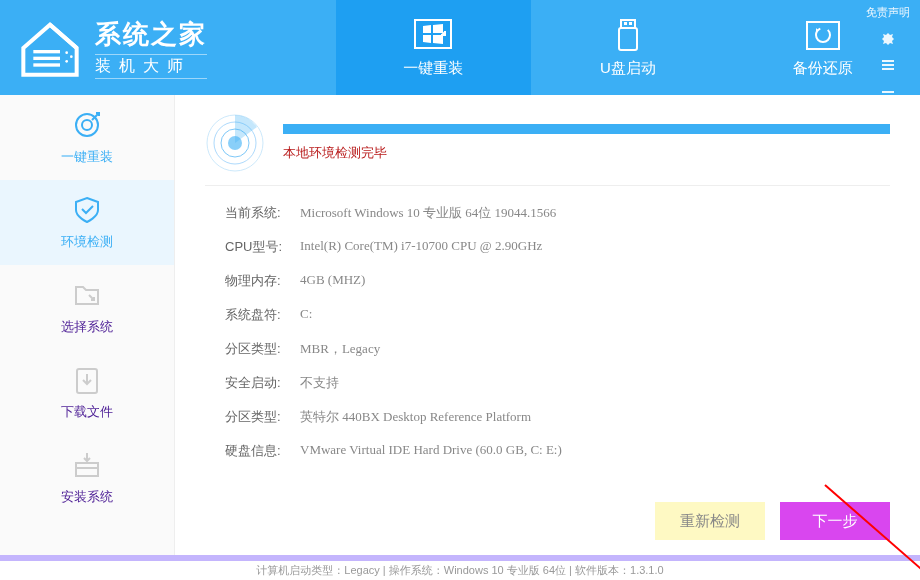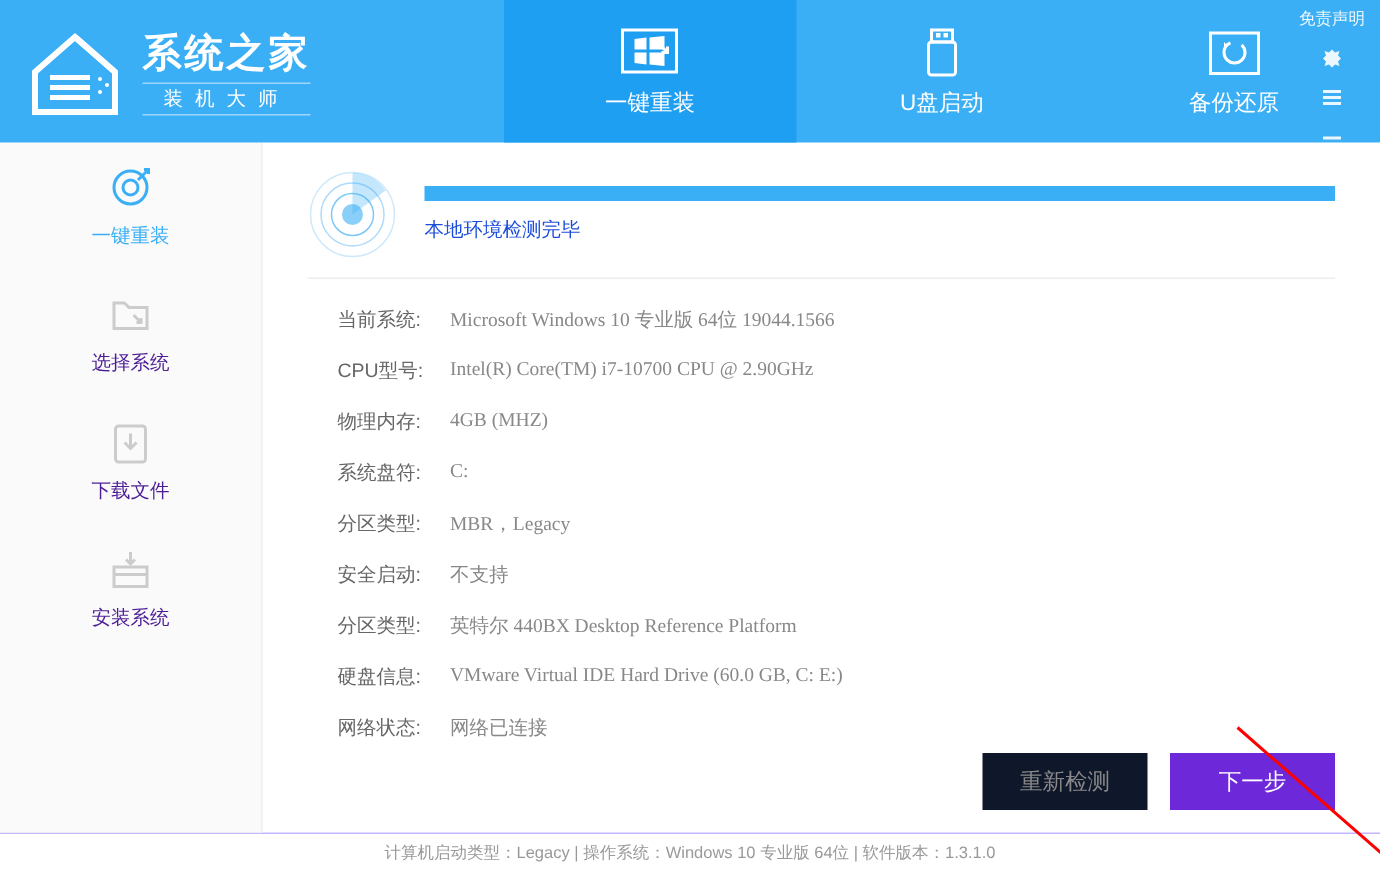--- a/index.html
+++ b/index.html
@@ -33,26 +33,25 @@
     }
     .brand-text {
       color: #fff;
     }
     .brand-top {
       font-size: 26px;
       font-weight: bold;
       letter-spacing: 2px;
     }
     .brand-bottom {
-      font-size: 13px;
+      font-size: 16px;
       border-top: 1px solid rgba(255,255,255,0.5);
       border-bottom: 1px solid rgba(255,255,255,0.5);
       padding: 1px 0;
       letter-spacing: 8px;
-      text-align: center;
       margin-top: 2px;
     }
     .top-tabs {
       display: flex;
       flex: 1;
       position: relative;
     }
     .top-tab {
       flex: 1;
       display: flex;
@@ -146,21 +145,21 @@
       flex: 1;
     }
     .progress-bar {
       height: 10px;
       background: linear-gradient(to right, #3baff5, #3baff5);
       width: 100%;
       margin-bottom: 10px;
     }
     .detect-status {
       font-size: 13px;
-      color: #1d4ed8;
+      color: #b91c1c;
     }
     .info-list {
       padding-left: 20px;
     }
     .info-row {
       display: flex;
       font-size: 13px;
       margin-bottom: 16px;
       color: #666;
     }
@@ -183,31 +182,31 @@
       width: 110px;
       height: 38px;
       border: none;
       font-size: 15px;
       cursor: pointer;
       display: flex;
       align-items: center;
       justify-content: center;
     }
     .btn-secondary {
-      background: #0f172a;
+      background: #fef9c3;
       color: #888;
     }
     .btn-primary {
-      background: #6d28d9;
+      background: #d946ef;
       color: #fff;
     }
     .footer {
       height: 25px;
       background: #fff;
-      border-top: 1px solid #c4b5fd;
+      border-top: 6px solid #c4b5fd;
       font-size: 11px;
       color: #999;
       display: flex;
       align-items: center;
       justify-content: center;
     }
     .arrow {
       position: absolute;
       top: 380px;
       left: 640px;
@@ -284,20 +283,27 @@
 <div class="body">
   <div class="sidebar">
     <div class="side-item done">
       <svg class="side-icon" viewBox="0 0 30 30">
           <circle cx="15" cy="15" r="11" fill="none" stroke="#3baff5" stroke-width="2"></circle>
           <circle cx="15" cy="15" r="5" fill="none" stroke="#3baff5" stroke-width="2"></circle>
           <path d="M20 10 L27 3 M24 3 L27 3 L27 6" fill="none" stroke="#3baff5" stroke-width="2"></path>
         </svg>
       <span class="side-label">一键重装</span>
     </div>
+    <div class="side-item current">
+      <svg class="side-icon" viewBox="0 0 30 30">
+          <path d="M15 3 L26 7 L26 15 C26 22 15 27 15 27 C15 27 4 22 4 15 L4 7 Z" fill="none" stroke="#3baff5" stroke-width="2"></path>
+          <path d="M10 14 L14 18 L21 11" fill="none" stroke="#3baff5" stroke-width="2"></path>
+        </svg>
+      <span class="side-label">环境检测</span>
+    </div>
     <div class="side-item">
       <svg class="side-icon" viewBox="0 0 30 30">
           <path d="M4 7 L4 24 L26 24 L26 10 L14 10 L11 7 Z" fill="none" stroke="#ccc" stroke-width="2"></path>
           <path d="M17 15 L22 20 M19 20 L22 20 L22 17" fill="none" stroke="#ccc" stroke-width="2"></path>
         </svg>
       <span class="side-label">选择系统</span>
     </div>
     <div class="side-item">
       <svg class="side-icon" viewBox="0 0 30 30">
           <rect x="5" y="4" width="20" height="24" rx="2" fill="none" stroke="#ccc" stroke-width="2"></rect>
@@ -356,24 +362,20 @@
         <span class="info-value">不支持</span>
       </div>
       <div class="info-row">
         <span class="info-label">分区类型:</span>
         <span class="info-value">英特尔 440BX Desktop Reference Platform</span>
       </div>
       <div class="info-row">
         <span class="info-label">硬盘信息:</span>
         <span class="info-value">VMware Virtual IDE Hard Drive  (60.0 GB, C: E:)</span>
       </div>
-      <div class="info-row">
-        <span class="info-label">网络状态:</span>
-        <span class="info-value">网络已连接</span>
-      </div>
     </div>
 
     <div class="action-buttons">
       <button class="btn btn-secondary">重新检测</button>
       <button class="btn btn-primary">下一步</button>
     </div>
 
     <svg class="arrow" width="200" height="150" viewBox="0 0 200 150">
       <defs>
         <marker id="arrowhead" markerWidth="10" markerHeight="8" refX="9" refY="4" orient="auto">

